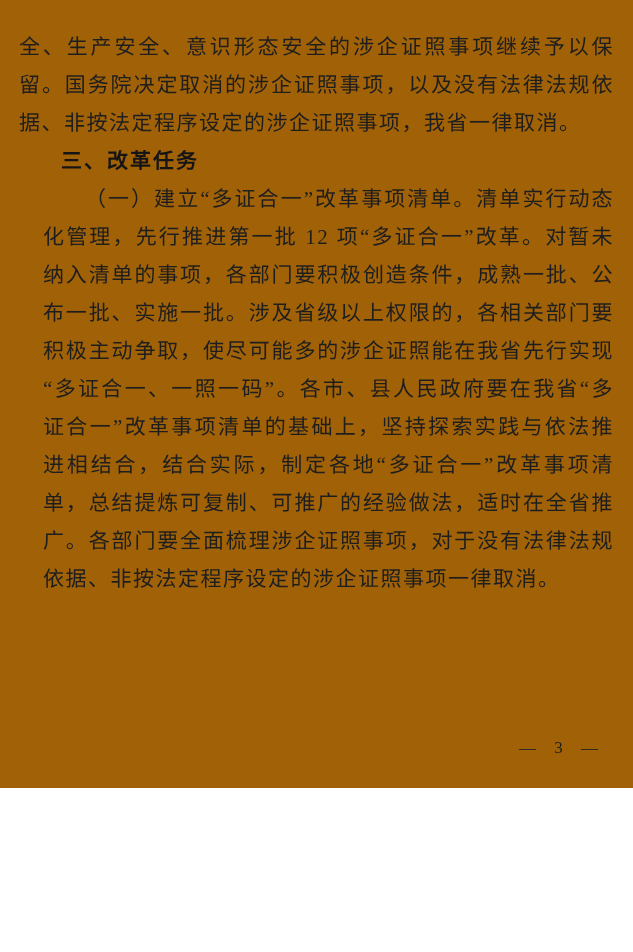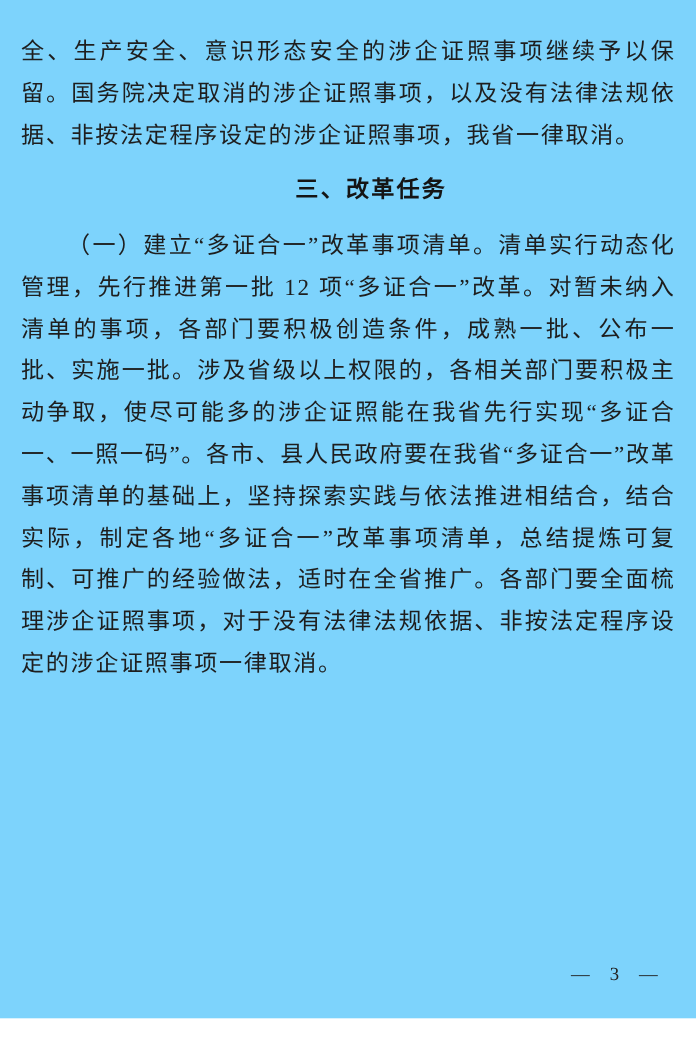--- a/index.html
+++ b/index.html
@@ -3,23 +3,23 @@
 <meta charset="utf-8">
 <style>
   html, body {
     margin: 0;
     padding: 0;
     background: #ffffff;
   }
   .page {
     position: relative;
     width: 633px;
-    height: 926px;
+    height: 788px;
     margin: 0 auto;
-    background: #7dd3fc;
+    background: #a16207;
     overflow: hidden;
     font-family: "Liberation Serif", "DejaVu Serif", serif;
     color: #1e1e1e;
     box-sizing: border-box;
   }
   .content {
     position: absolute;
     left: 19px;
     right: 19px;
     top: 28px;
@@ -31,31 +31,31 @@
     text-align: justify;
     text-justify: inter-character;
     letter-spacing: 1.5px;
     word-break: break-all;
   }
   .para.continuation {
     text-indent: 0;
   }
   .para.indented {
     text-indent: 2em;
+    margin-left: 24px;
   }
   .section-heading {
-    margin: 12px;
+    margin: 0;
     font-size: 21px;
     line-height: 38px;
     font-weight: bold;
     text-indent: 2em;
     letter-spacing: 2px;
     font-family: "Liberation Sans", "DejaVu Sans", sans-serif;
     color: #151515;
-    text-align: center;
   }
   .lead {
     
     letter-spacing: 1.5px;
   }
   .page-number {
     position: absolute;
     right: 28px;
     bottom: 30px;
     font-size: 17px;

